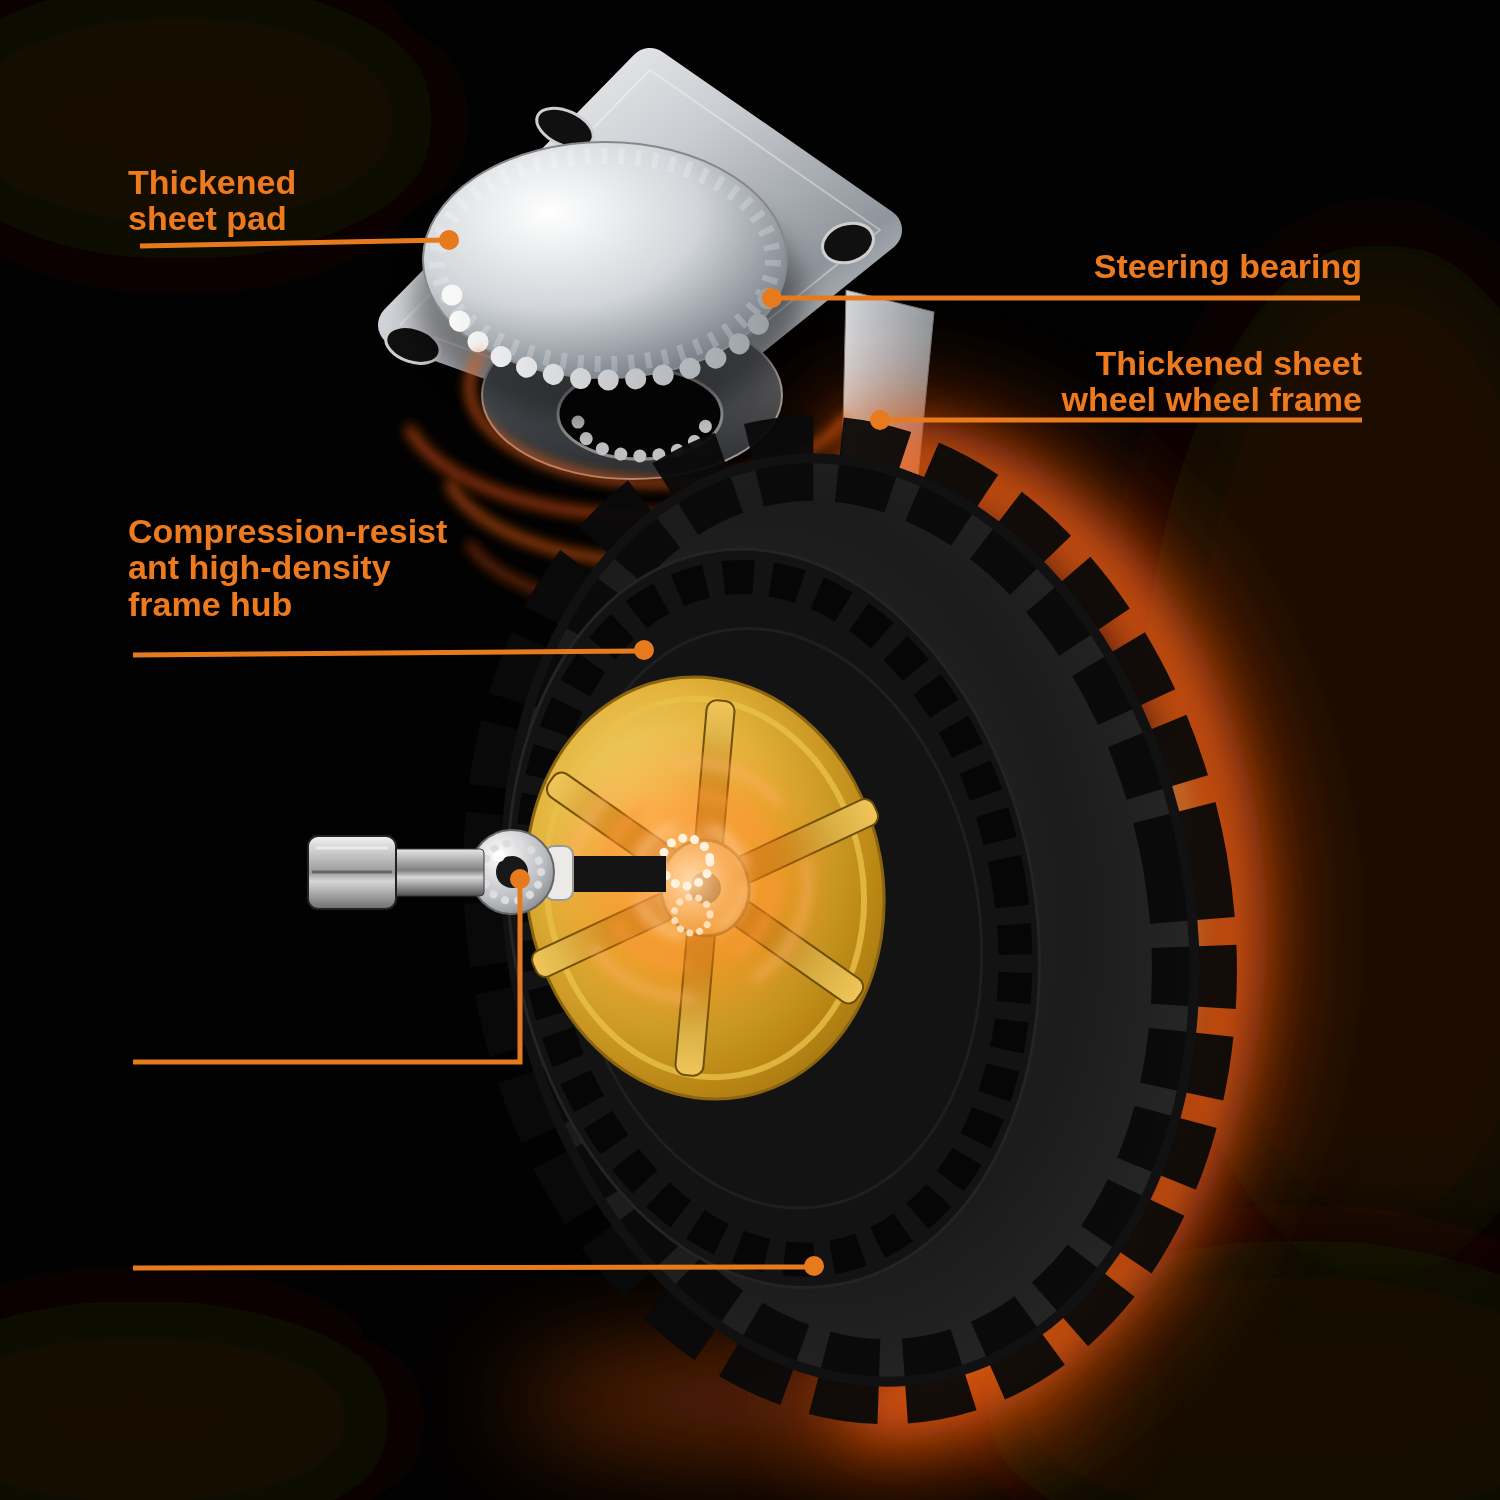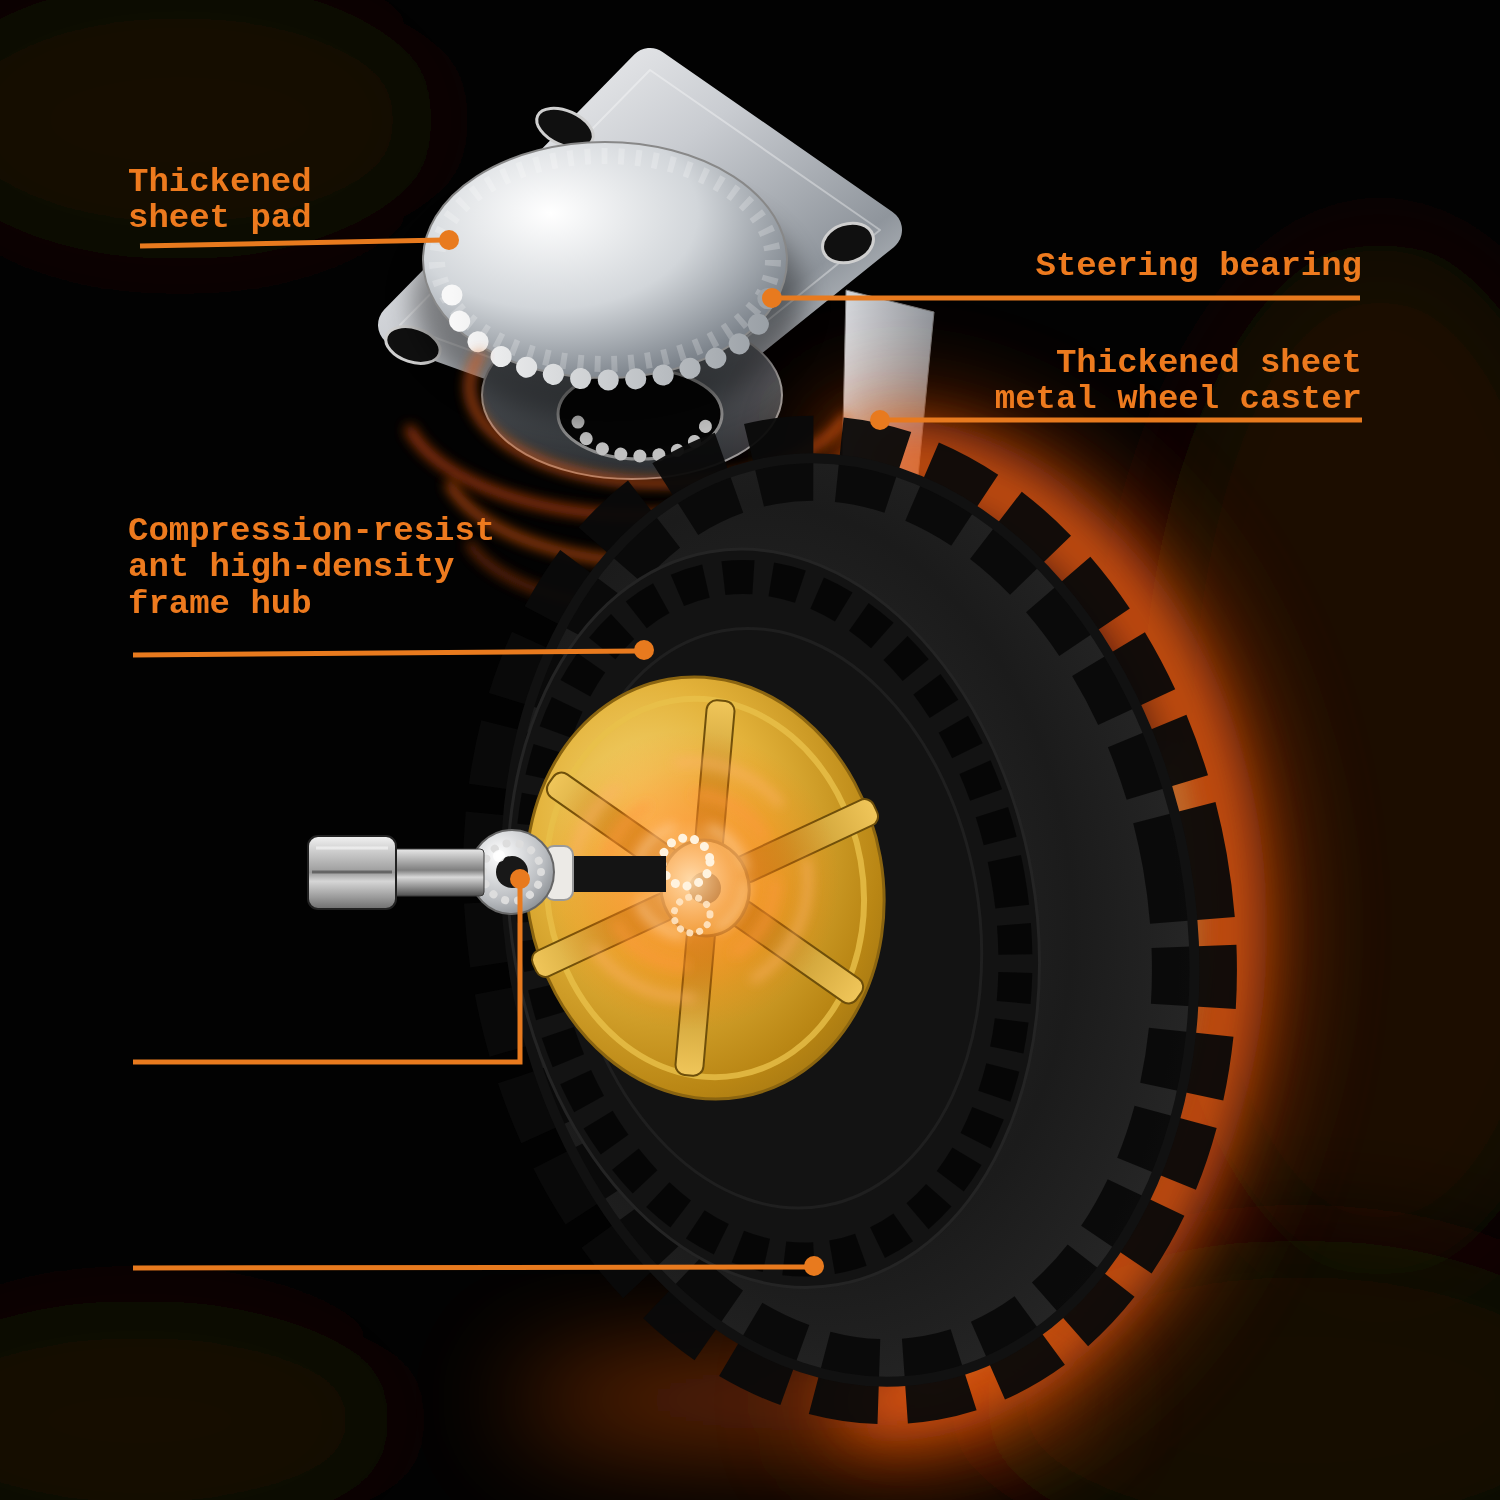--- a/index.html
+++ b/index.html
@@ -1,21 +1,21 @@
 <!DOCTYPE html>
 <html><head>
 <meta charset="utf-8">
 <style>
   html,body { margin:0; padding:0; background:#000; }
   .stage {
     position:relative;
     width:1500px; height:1500px;
     background:#000;
     overflow:hidden;
-    font-family:Liberation Mono, monospace;
+    font-family:Liberation Sans, sans-serif;
   }
   .artwork { position:absolute; inset:0; display:block; }
   .callout {
     position:absolute;
     color:#ED7A1E;
     font-weight:700;
     font-size:34px;
     line-height:1.07;
     white-space:nowrap;
   }
@@ -238,21 +238,21 @@
     <div>Thickened</div>
     <div>sheet pad</div>
   </div>
 
   <div class="callout right" style="right:138px; top:248px;">
     <div>Steering bearing</div>
   </div>
 
   <div class="callout right" style="right:138px; top:345px;">
     <div>Thickened sheet</div>
-    <div>metal wheel caster</div>
+    <div>wheel wheel frame</div>
   </div>
 
   <div class="callout" style="left:128px; top:513px;">
     <div>Compression-resist</div>
     <div>ant high-density</div>
     <div>frame hub</div>
   </div>
 
 
 

